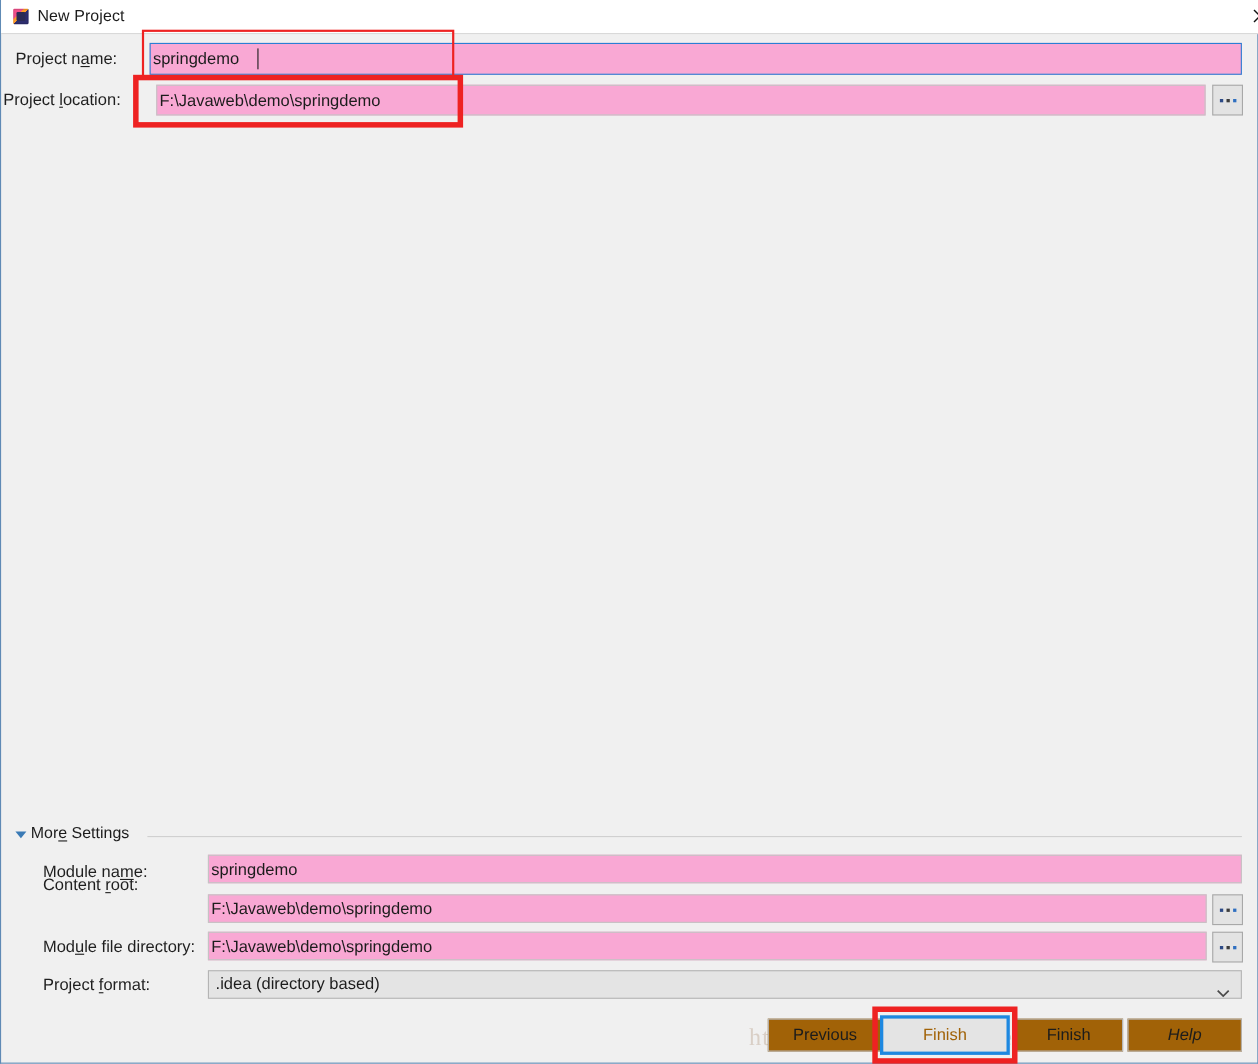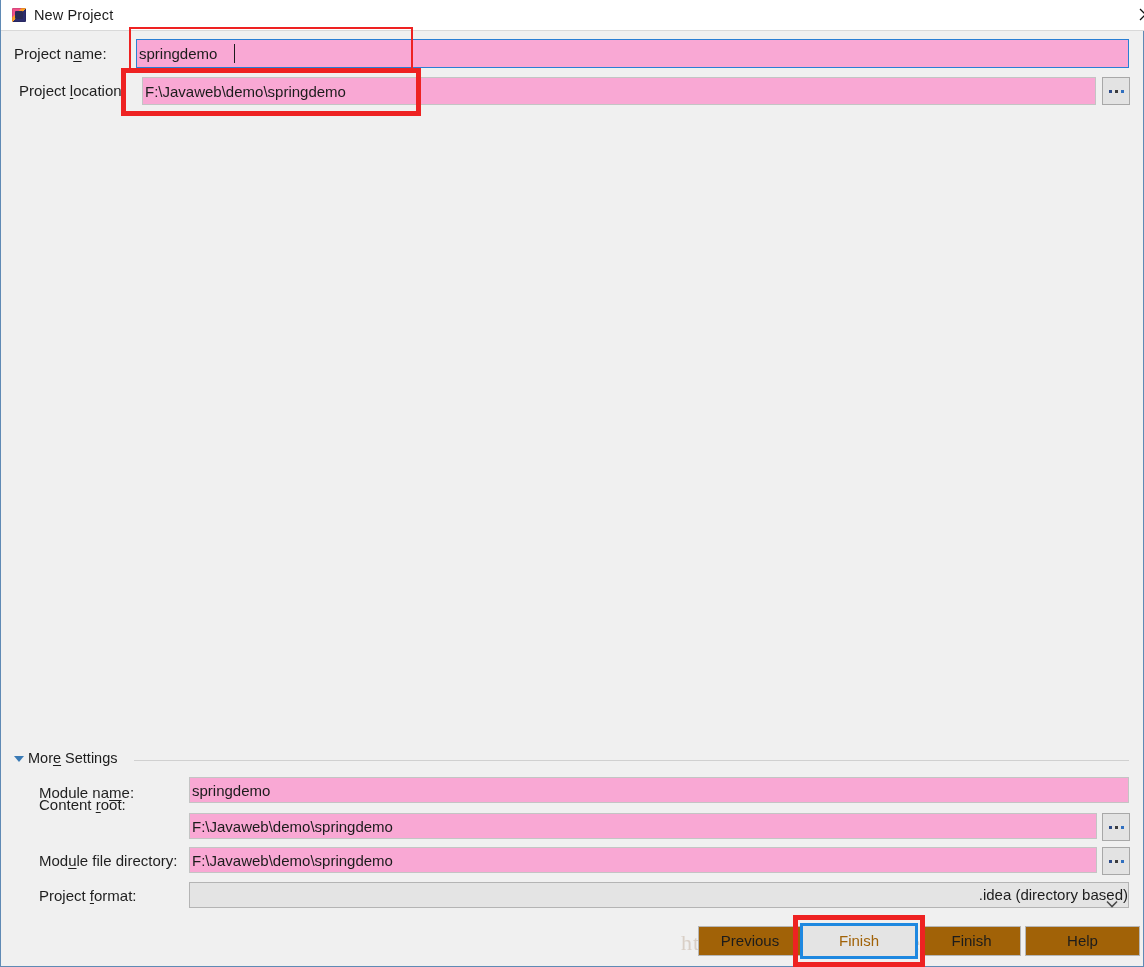--- a/index.html
+++ b/index.html
@@ -161,21 +161,20 @@
     left: 188px; top: 882px;
     width: 940px; height: 26px;
     box-sizing: border-box;
     background: #e4e4e4;
     border: 1px solid #b4b4b4;
     font-size: 15px;
     color: #1c1c1c;
     line-height: 24px;
     padding-left: 6px;
     cursor: default;
-    text-align: right;
   }
   #pf-chevron {
     position: absolute;
     right: 10px; top: 8px;
   }
 
   
   .btn {
     position: absolute;
     box-sizing: border-box;
@@ -247,21 +246,21 @@
       </svg>
     </div>
   </div>
 
   <div class="field-label" style="left:13px; top:45px;">
     <span>Project n</span><span class="mn">a</span><span>me:</span>
   </div>
   <input class="txt focused" id="project-name-input" type="text" style="left: 135px; top: 39px; width: 993px; height: 29px;" value="springdemo">
   <div id="name-caret"></div>
 
-  <div class="field-label" style="left:18px; top:82px;">
+  <div class="field-label" style="left:2px; top:82px;">
     <span>Project </span><span class="mn">l</span><span>ocation:</span>
   </div>
   <input class="txt" id="project-location-input" type="text" style="left: 141px; top: 77px; width: 954px; height: 28px;" value="F:\Javaweb\demo\springdemo">
   <div class="browse-btn" style="left:1101px; top:77px;">
     <i></i>
     <i></i>
     <i></i>
   </div>
 
   <div id="more-settings">
@@ -312,19 +311,19 @@
   <div id="watermark">https://blog.csdn.net/chenxianwa</div>
 
   <div class="btn" style="left:697px; top:926px; width:104px;">Previous</div>
 
   <div id="btn-finish-wrap">
     <div id="btn-finish">Finish</div>
   </div>
 
   <div class="btn" style="left:921px; top:926px; width:99px;">Finish</div>
 
-  <div class="btn" style="left:1024px; top:926px; width:115px;">Help</div>
+  <div class="btn" style="left:1024px; top:926px; width:104px;font-style:italic;">Help</div>
 
   <div class="anno" style="left:128px; top:27px; width:284px; height:45px;"></div>
   <div class="anno thick" style="left:120px; top:68px; width:300px; height:48px;"></div>
   <div class="anno thick" style="left:792px; top:915px; width:132px; height:52px;"></div>
 
 </div>
 
 </body></html>

